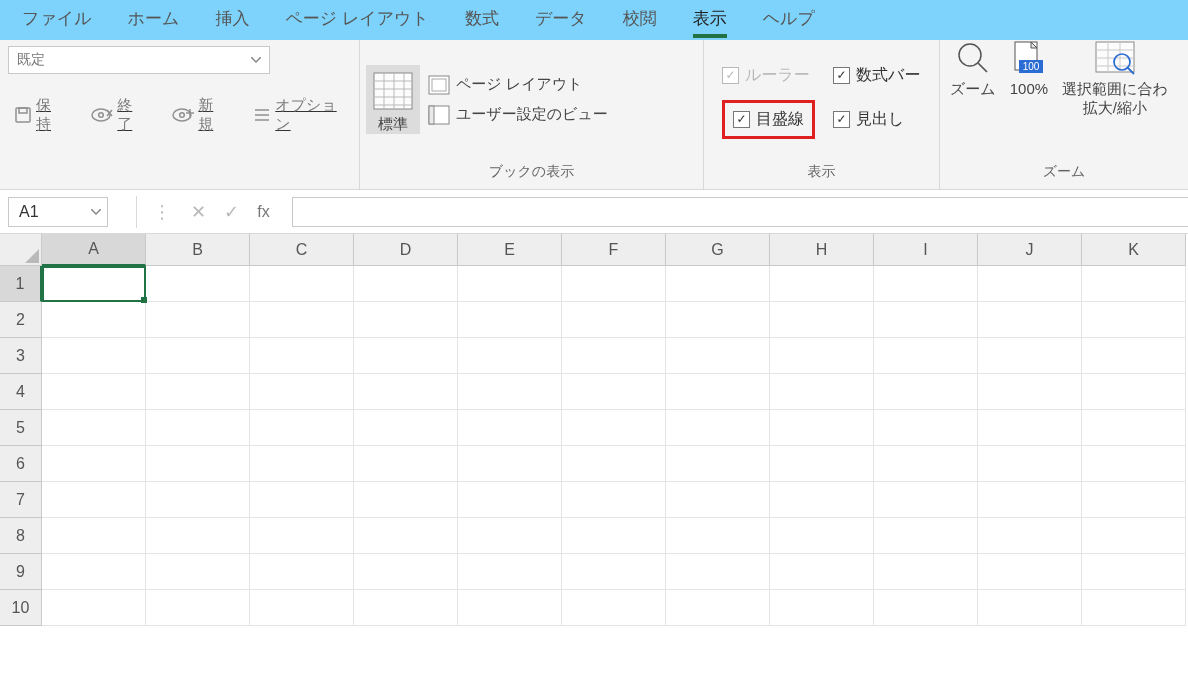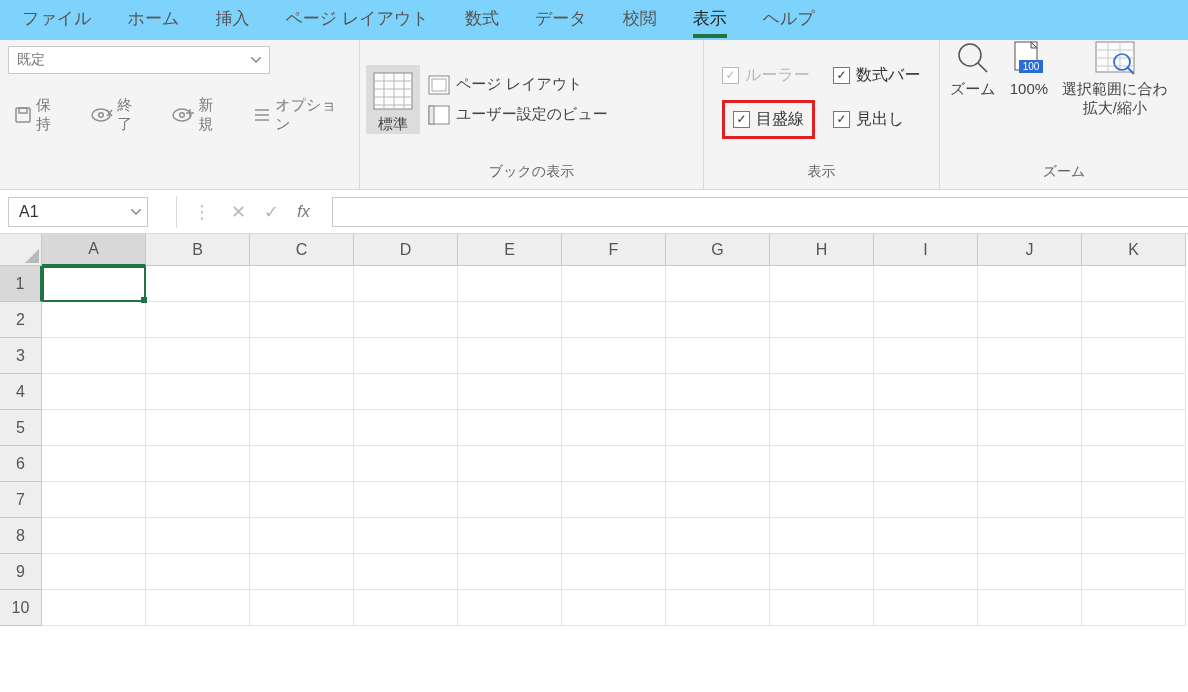--- a/index.html
+++ b/index.html
@@ -70,20 +70,21 @@
     border: 1px solid #c9c9c9;
     color: #777;
     display: flex; align-items: center;
     padding: 0 8px;
     justify-content: space-between;
   }
   .sheetview-buttons {
     display: flex;
     gap: 17px;
     padding-top: 10px;
+    text-decoration: underline;
   }
   .svbtn {
     display: flex; align-items: center; gap: 4px;
     color: #7a7a7a; font-size: 15px;
     padding: 4px 6px;
   }
   .svbtn svg { flex-shrink: 0; }
 
   
   .wbv { display:flex; gap:4px; padding:0 6px; }
@@ -122,30 +123,30 @@
   
   .fbar-row {
     display:flex; align-items:center;
     height:44px;
     padding:6px 0 6px 8px;
     gap:0;
     border-bottom:1px solid #d9d9d9;
     background:#fff;
   }
   .namebox {
-    width:140px; height:30px;
+    width:100px; height:30px;
     border:1px solid #c9c9c9;
     display:flex; align-items:center; justify-content:space-between;
     padding:0 6px 0 10px;
     font-size:16px; color:#333;
     margin-right:24px;
   }
   .fbar-icons { display:flex; align-items:center; gap:18px; color:#b9b9b9; padding:0 12px;}
   .fbar-icons .dots { letter-spacing:2px; font-size:18px; }
-  .fxicon { font-style:italic; font-size:16px; color:#777;}
+  .fxicon { font-size:16px; color:#777;}
   .formula-input {
     flex:1; height:30px;
     border:1px solid #c9c9c9; border-right:none;
     margin-left:10px;
     padding:0 8px;
     font-size:15px;
     outline:none;
   }
   .fbar-sep { width:1px; height:32px; background:#d9d9d9; margin:0 4px;}
 

